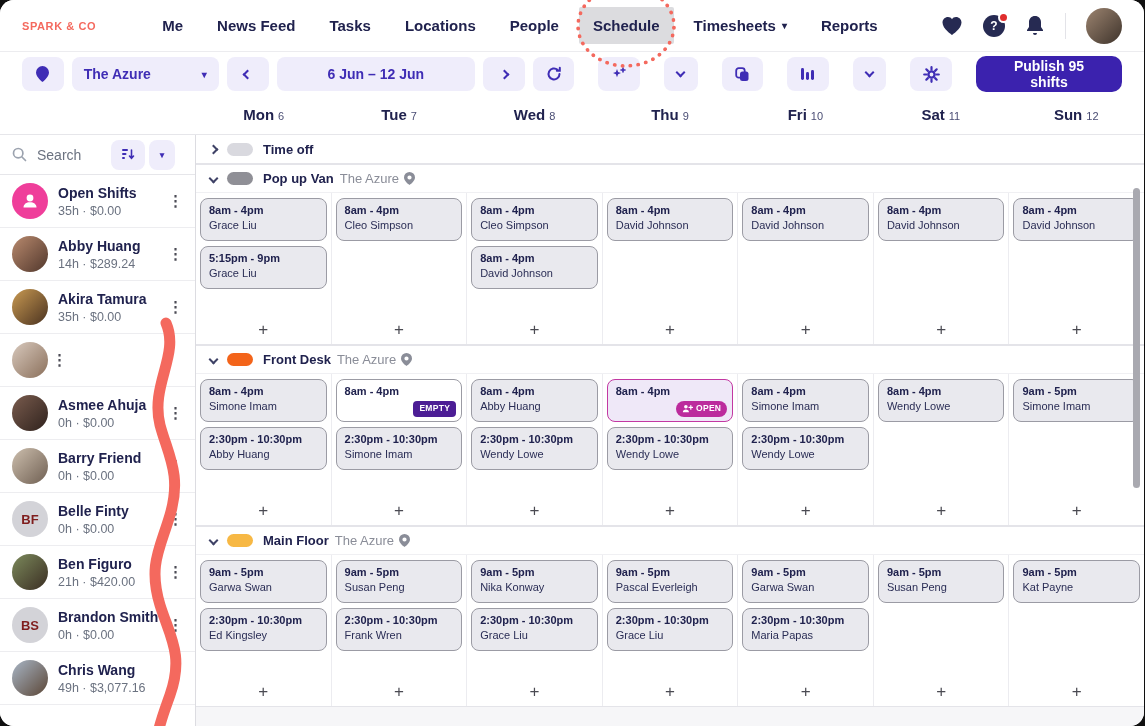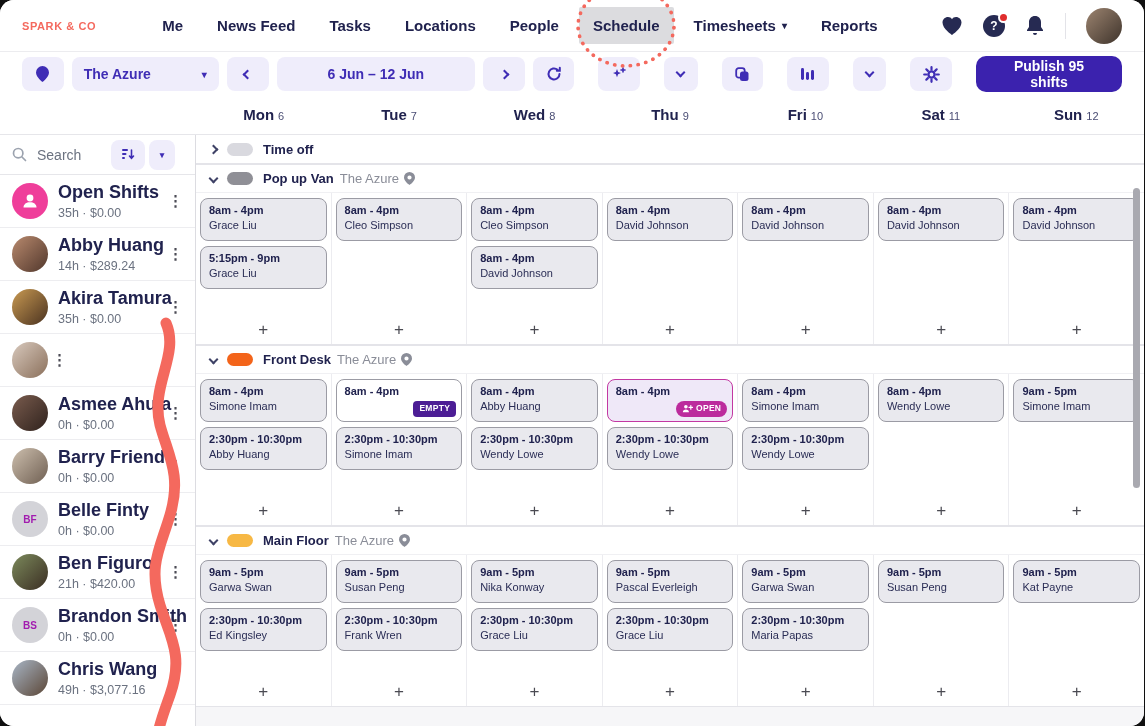--- a/index.html
+++ b/index.html
@@ -65,24 +65,24 @@
              flex-direction:column; position:relative; flex:none; }
   .search-row { height:40px; display:flex; align-items:center; padding:0 6px 0 12px;
                 border-bottom:1px solid #E6E6EA; gap:4px; }
   .search-input { border:none; outline:none; font-size:14px; color:#374151; width:70px;
                   font-family:inherit; margin-left:6px; }
   .search-input::placeholder { color:#6B7280; }
   .person-row { height:53px; display:flex; align-items:center; padding:0 8px 0 12px;
                 border-bottom:1px solid #EDEDF0; cursor:pointer; }
   .p-avatar { width:36px; height:36px; border-radius:50%; flex:none; display:flex;
               align-items:center; justify-content:center; }
-  .p-avatar.initials { background:#D3D3D8; color:#a21caf; font-size:10px; font-weight:bold; }
+  .p-avatar.initials { background:#D3D3D8; color:#7f1d1d; font-size:13px; font-weight:bold; }
   .p-avatar.open-shifts { background:#EF3E9A; }
   .p-info { margin-left:10px; flex:1; min-width:0; }
-  .p-name { font-size:18px; font-weight:bold; color:#20224E; white-space:nowrap; }
+  .p-name { font-size:14px; font-weight:bold; color:#20224E; white-space:nowrap; }
   .p-sub { font-size:12.5px; color:#6B7280; margin-top:3px; display:flex; align-items:center; gap:4px; }
   .kebab { color:#4B4B55; font-size:15px; letter-spacing:0; padding:2px 4px; cursor:pointer; font-weight:bold; }
 
   
   .main { flex:1; background:#F6F6F8; position:relative; overflow:hidden; }
   .timeoff-row, .section-header { height:29px; display:flex; align-items:center; padding-left:10px;
                 background:#fff; border-bottom:1px solid #F0F0F3; gap:10px; }
   .timeoff-row { border-bottom:1px solid #E4E4E9; }
   .section-header { border-top:1px solid #E4E4E9; }
   .gchev { width:7px; height:7px; border-right:2px solid #3F4266; border-bottom:2px solid #3F4266;

